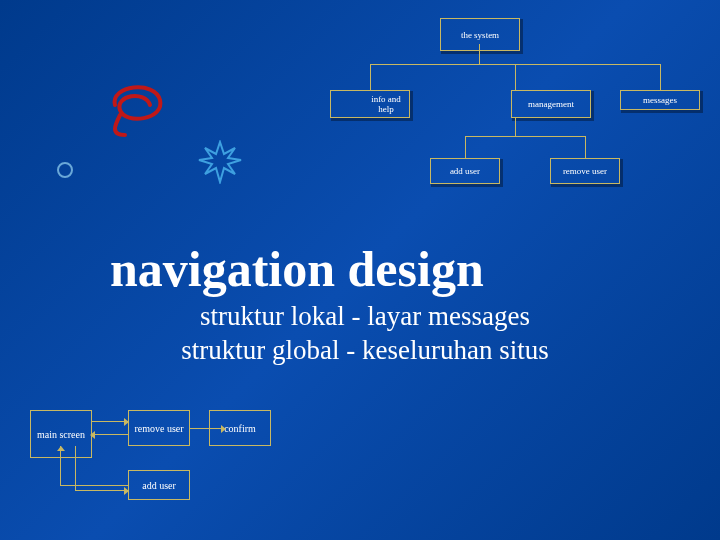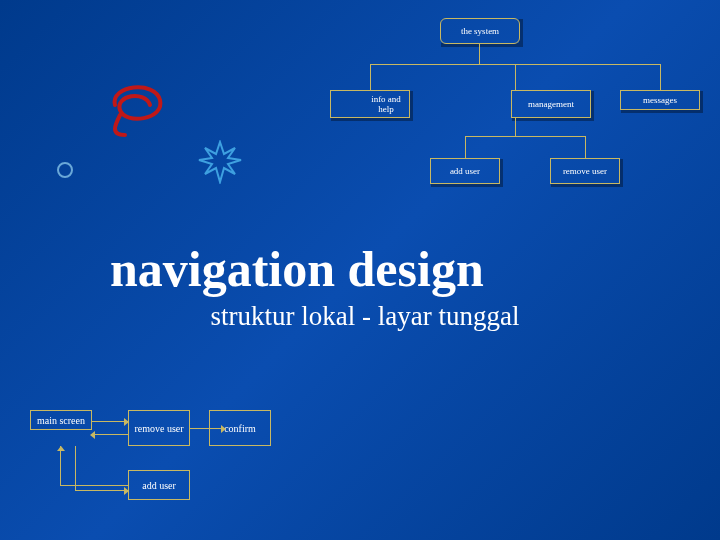--- a/index.html
+++ b/index.html
@@ -60,21 +60,21 @@
   .scribble {
     position: absolute;
   }
   .starburst {
     position: absolute;
   }
 </style>
 </head>
 <body>
 
-<div class="box shadow" style="left:440px; top:18px; width:80px; height:26px;border-radius:6px;">the system</div>
+<div class="box shadow" style="left:440px; top:18px; width:80px; height:33px;">the system</div>
 
 <div class="line" style="left:479px; top:44px; width:1px; height:20px;"></div>
 
 <div class="line" style="left:370px; top:64px; width:290px; height:1px;"></div>
 
 <div class="line" style="left:370px; top:64px; width:1px; height:26px;"></div>
 <div class="line" style="left:515px; top:64px; width:1px; height:26px;"></div>
 <div class="line" style="left:660px; top:64px; width:1px; height:26px;"></div>
 
 <div class="box shadow" style="left:330px; top:90px; width:80px; height:28px;padding-left:36px;">info and help</div>
@@ -94,24 +94,25 @@
 </svg>
 <svg class="starburst" style="left:195px; top:140px;" width="50" height="44" viewBox="0 0 50 44">
   <polygon points="25,2 29,14 40,8 33,18 46,20 33,24 40,34 29,28 25,42 21,28 10,34 17,24 4,20 17,18 10,8 21,14" fill="none" stroke="#3ea0e0" stroke-width="2"></polygon>
 </svg>
 <svg style="position:absolute; left:55px; top:160px;" width="20" height="20">
   <circle cx="10" cy="10" r="7" fill="none" stroke="#6aa8d8" stroke-width="2"></circle>
 </svg>
 
 <div class="title">navigation design</div>
 <div class="subtitle">
-  <span>struktur lokal - layar tunggal</span><br>
+  <span>struktur lokal - layar messages</span><br>
+  <span>struktur global - keseluruhan situs</span>
 </div>
 
-<div class="box" style="left:30px; top:410px; width:62px; height:20px; font-size:10px;">main screen</div>
+<div class="box" style="left:30px; top:410px; width:62px; height:48px; font-size:10px;">main screen</div>
 <div class="box" style="left:128px; top:410px; width:62px; height:36px; font-size:10px;">remove user</div>
 <div class="box" style="left:209px; top:410px; width:62px; height:36px; font-size:10px;">confirm</div>
 <div class="box" style="left:128px; top:470px; width:62px; height:30px; font-size:10px;">add user</div>
 
 <div class="line" style="left:92px; top:421px; width:36px; height:1px;"></div>
 <div style="position:absolute; left:124px; top:418px; width:0; height:0; border-left:5px solid #c8b862; border-top:4px solid transparent; border-bottom:4px solid transparent;"></div>
 
 <div class="line" style="left:190px; top:428px; width:35px; height:1px;"></div>
 <div style="position:absolute; left:221px; top:425px; width:0; height:0; border-left:5px solid #c8b862; border-top:4px solid transparent; border-bottom:4px solid transparent;"></div>
 

